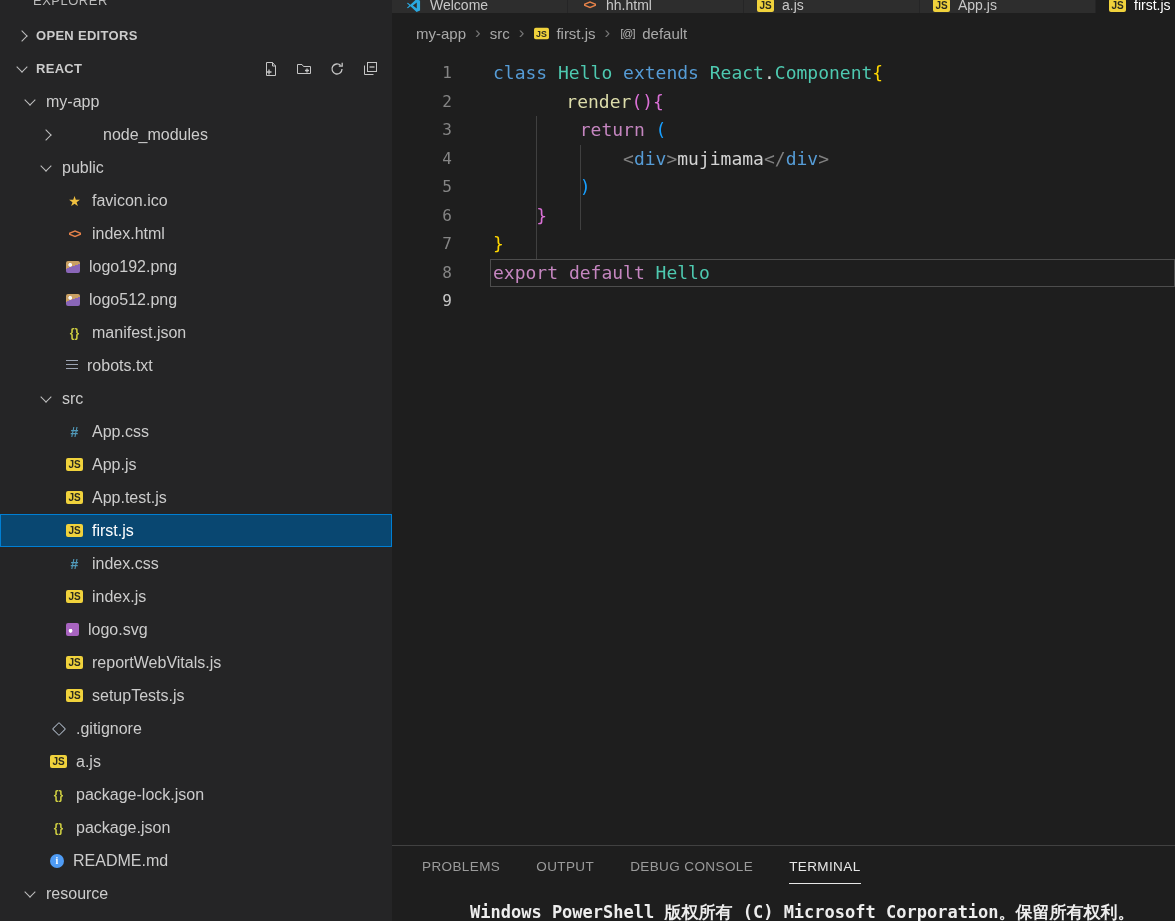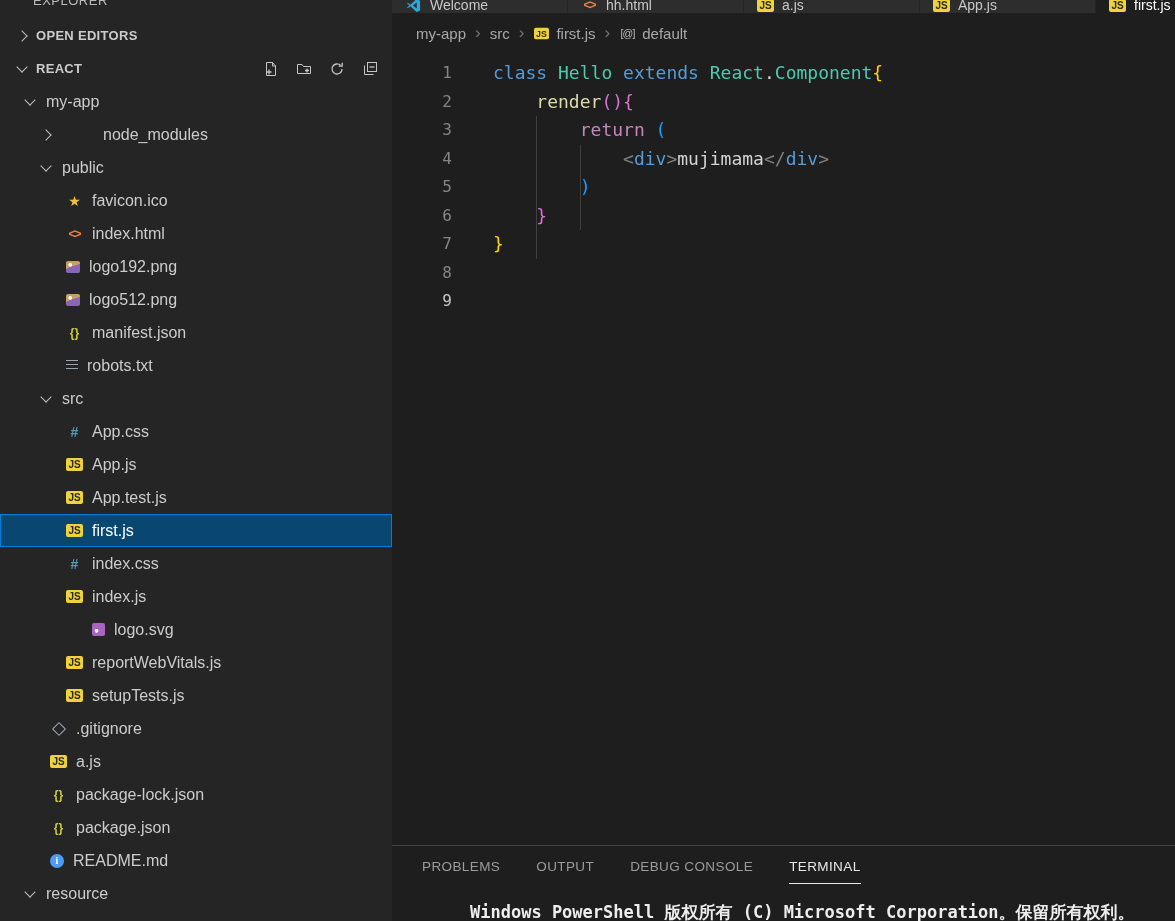--- a/index.html
+++ b/index.html
@@ -60,21 +60,21 @@
   .code-col{flex:1;position:relative;padding-top:6px;margin-left:24px;font:18px/28.5px "DejaVu Sans Mono",monospace;}
   .cl{white-space:pre;height:28.5px;padding-left:3px;}
   .cl.active-line{outline:1px solid #4d4d4d;outline-offset:-1px;}
   .guide{position:absolute;width:1px;background:#404040;}
   .guide1{left:calc(3px + 4ch);top:63px;height:143px;}
   .guide2{left:calc(3px + 8ch);top:92px;height:85px;}
 
   .tk-kp{color:#c586c0;}  
   .tk-kb{color:#569cd6;}  
   .tk-ty{color:#4ec9b0;}  
-  .tk-fn{color:#dcdcaa;}  
+  .tk-fn{color:#dcdcaa;margin-left:30px;}  
   .tk-st{color:#ce9178;}  
   .tk-rr{color:#d16969;font-weight:bold;} 
   .tk-pl{color:#d4d4d4;}
   .tk-tp{color:#808080;}  
   .tk-b1{color:#ffd700;}
   .tk-b2{color:#da70d6;}
   .tk-b3{color:#179fff;}
 
   
   .panel{height:76px;flex:none;border-top:1px solid #414141;overflow:hidden;margin-top:44px;}
@@ -181,21 +181,21 @@
           <span class="tlabel">first.js</span>
         </div>
         <div class="trow" style="padding-left: 66px;">
           <span class="fi ic-css">#</span>
           <span class="tlabel">index.css</span>
         </div>
         <div class="trow" style="padding-left: 66px;">
           <span class="fi ic-js">JS</span>
           <span class="tlabel">index.js</span>
         </div>
-        <div class="trow" style="padding-left: 66px; margin-left: 26px;">
+        <div class="trow" style="padding-left: 66px;">
           <span class="fi ic-svg"></span>
           <span class="tlabel">logo.svg</span>
         </div>
         <div class="trow" style="padding-left: 66px;">
           <span class="fi ic-js">JS</span>
           <span class="tlabel">reportWebVitals.js</span>
         </div>
         <div class="trow" style="padding-left: 66px;">
           <span class="fi ic-js">JS</span>
           <span class="tlabel">setupTests.js</span>
@@ -294,20 +294,21 @@
         <div class="guide guide1"></div>
         <div class="guide guide2"></div>
         <div>
             <div class="cl"><span class="tk-kb">class </span><span class="tk-ty">Hello</span><span class="tk-pl"> </span><span class="tk-kb">extends</span><span class="tk-pl"> </span><span class="tk-ty">React</span><span class="tk-pl">.</span><span class="tk-ty">Component</span><span class="tk-b1">{</span></div>
             <div class="cl"><span class="tk-pl">    </span><span class="tk-fn">render</span><span class="tk-b2">(){</span></div>
             <div class="cl"><span class="tk-pl">        </span><span class="tk-kp">return</span><span class="tk-pl"> </span><span class="tk-b3">(</span></div>
             <div class="cl"><span class="tk-tp">            &lt;</span><span class="tk-kb">div</span><span class="tk-tp">&gt;</span><span class="tk-pl">mujimama</span><span class="tk-tp">&lt;/</span><span class="tk-kb">div</span><span class="tk-tp">&gt;</span></div>
             <div class="cl"><span class="tk-pl">        </span><span class="tk-b3">)</span></div>
             <div class="cl"><span class="tk-pl">    </span><span class="tk-b2">}</span></div>
             <div class="cl"><span class="tk-b1">}</span></div>
+            <div class="cl active-line"><span class="tk-kp">export</span><span class="tk-pl"> </span><span class="tk-kp">default</span><span class="tk-pl"> </span><span class="tk-ty">Hello</span></div>
           </div>
       </div>
     </div>
 
     <div class="panel">
       <div class="panel-tabs">
           <div class="ptab">PROBLEMS</div>
           <div class="ptab">OUTPUT</div>
           <div class="ptab">DEBUG CONSOLE</div>
           <div class="ptab active">TERMINAL</div>

